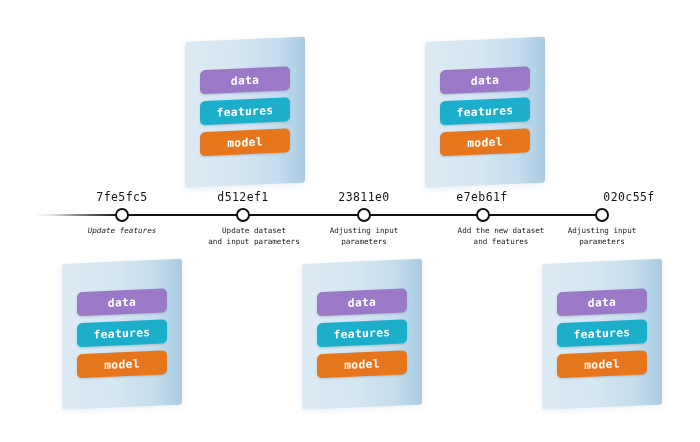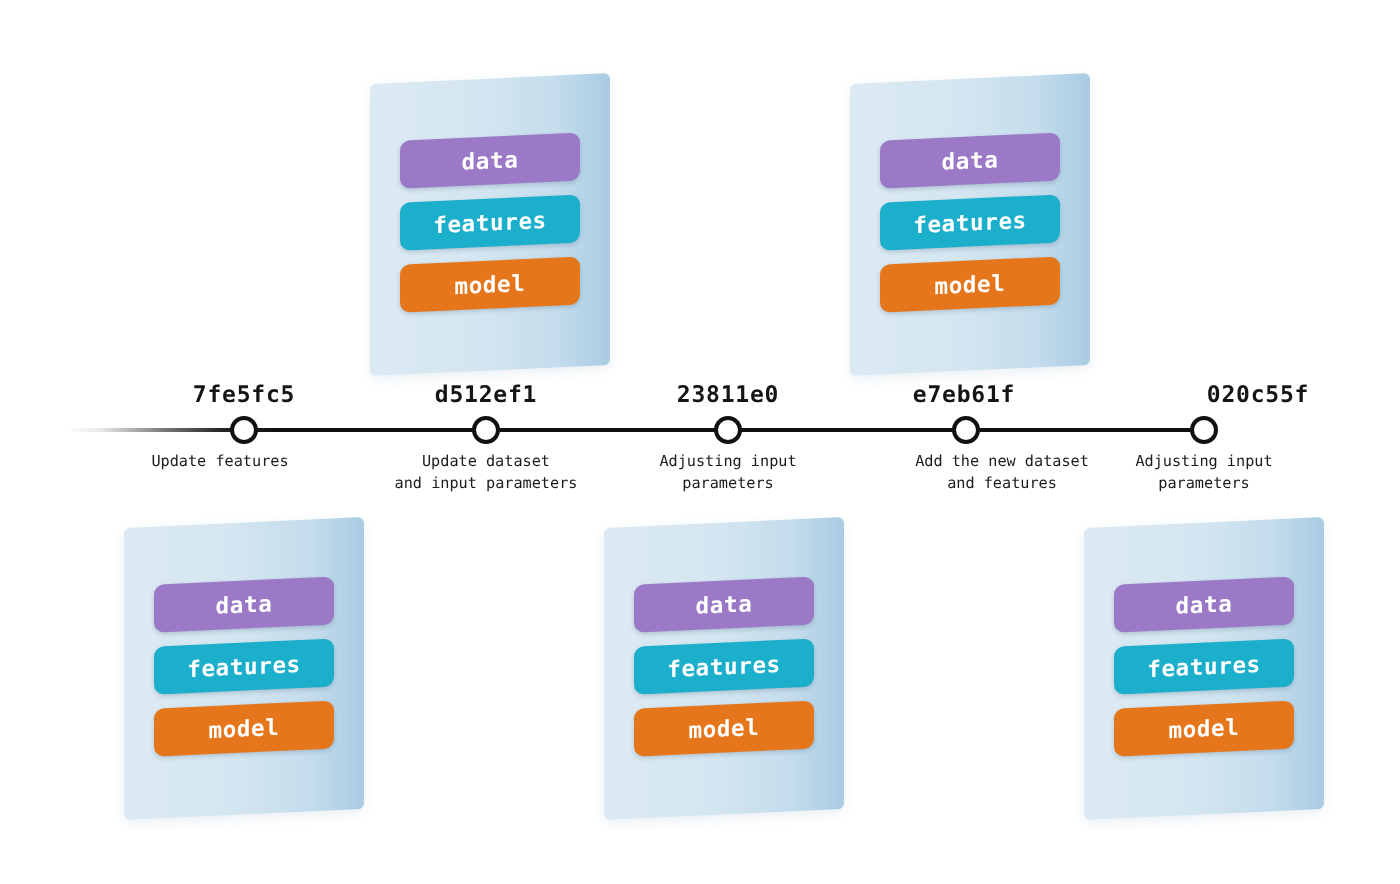--- a/index.html
+++ b/index.html
@@ -50,21 +50,21 @@
     border-radius: 50%;
     background: #ffffff;
   }
 
   
   .commit-hash {
     position: absolute;
     top: 190px;
     transform: translateX(-50%);
     font-size: 11.5px;
-    font-weight: bold;
+    font-weight: normal;
     color: #151515;
     letter-spacing: 0.4px;
     white-space: nowrap;
     text-align: left;
   }
 
   
   .commit-caption {
     position: absolute;
     top: 226px;
@@ -182,23 +182,23 @@
         <div class="node" style="left: 122px;"></div>
         <div class="node" style="left: 243px;"></div>
         <div class="node" style="left: 364px;"></div>
         <div class="node" style="left: 483px;"></div>
         <div class="node" style="left: 602px;"></div>
       </div>
   </div>
 
   <div id="labels-layer">
       <div class="commit-hash" style="left: 122px;">7fe5fc5</div>
-      <div class="commit-caption" style="left: 110px;">Update features</div>
+      <div class="commit-caption" style="left: 122px; font-style: italic;">Update features</div>
       <div class="commit-hash" style="left: 243px;">d512ef1</div>
-      <div class="commit-caption" style="left: 243px;">Update dataset
+      <div class="commit-caption" style="left: 254px;">Update dataset
 and input parameters</div>
       <div class="commit-hash" style="left: 364px;">23811e0</div>
       <div class="commit-caption" style="left: 364px;">Adjusting input
 parameters</div>
       <div class="commit-hash" style="left: 482px;">e7eb61f</div>
       <div class="commit-caption" style="left: 501px;">Add the new dataset
 and features</div>
       <div class="commit-hash" style="left: 629px;">020c55f</div>
       <div class="commit-caption" style="left: 602px;">Adjusting input
 parameters</div>

